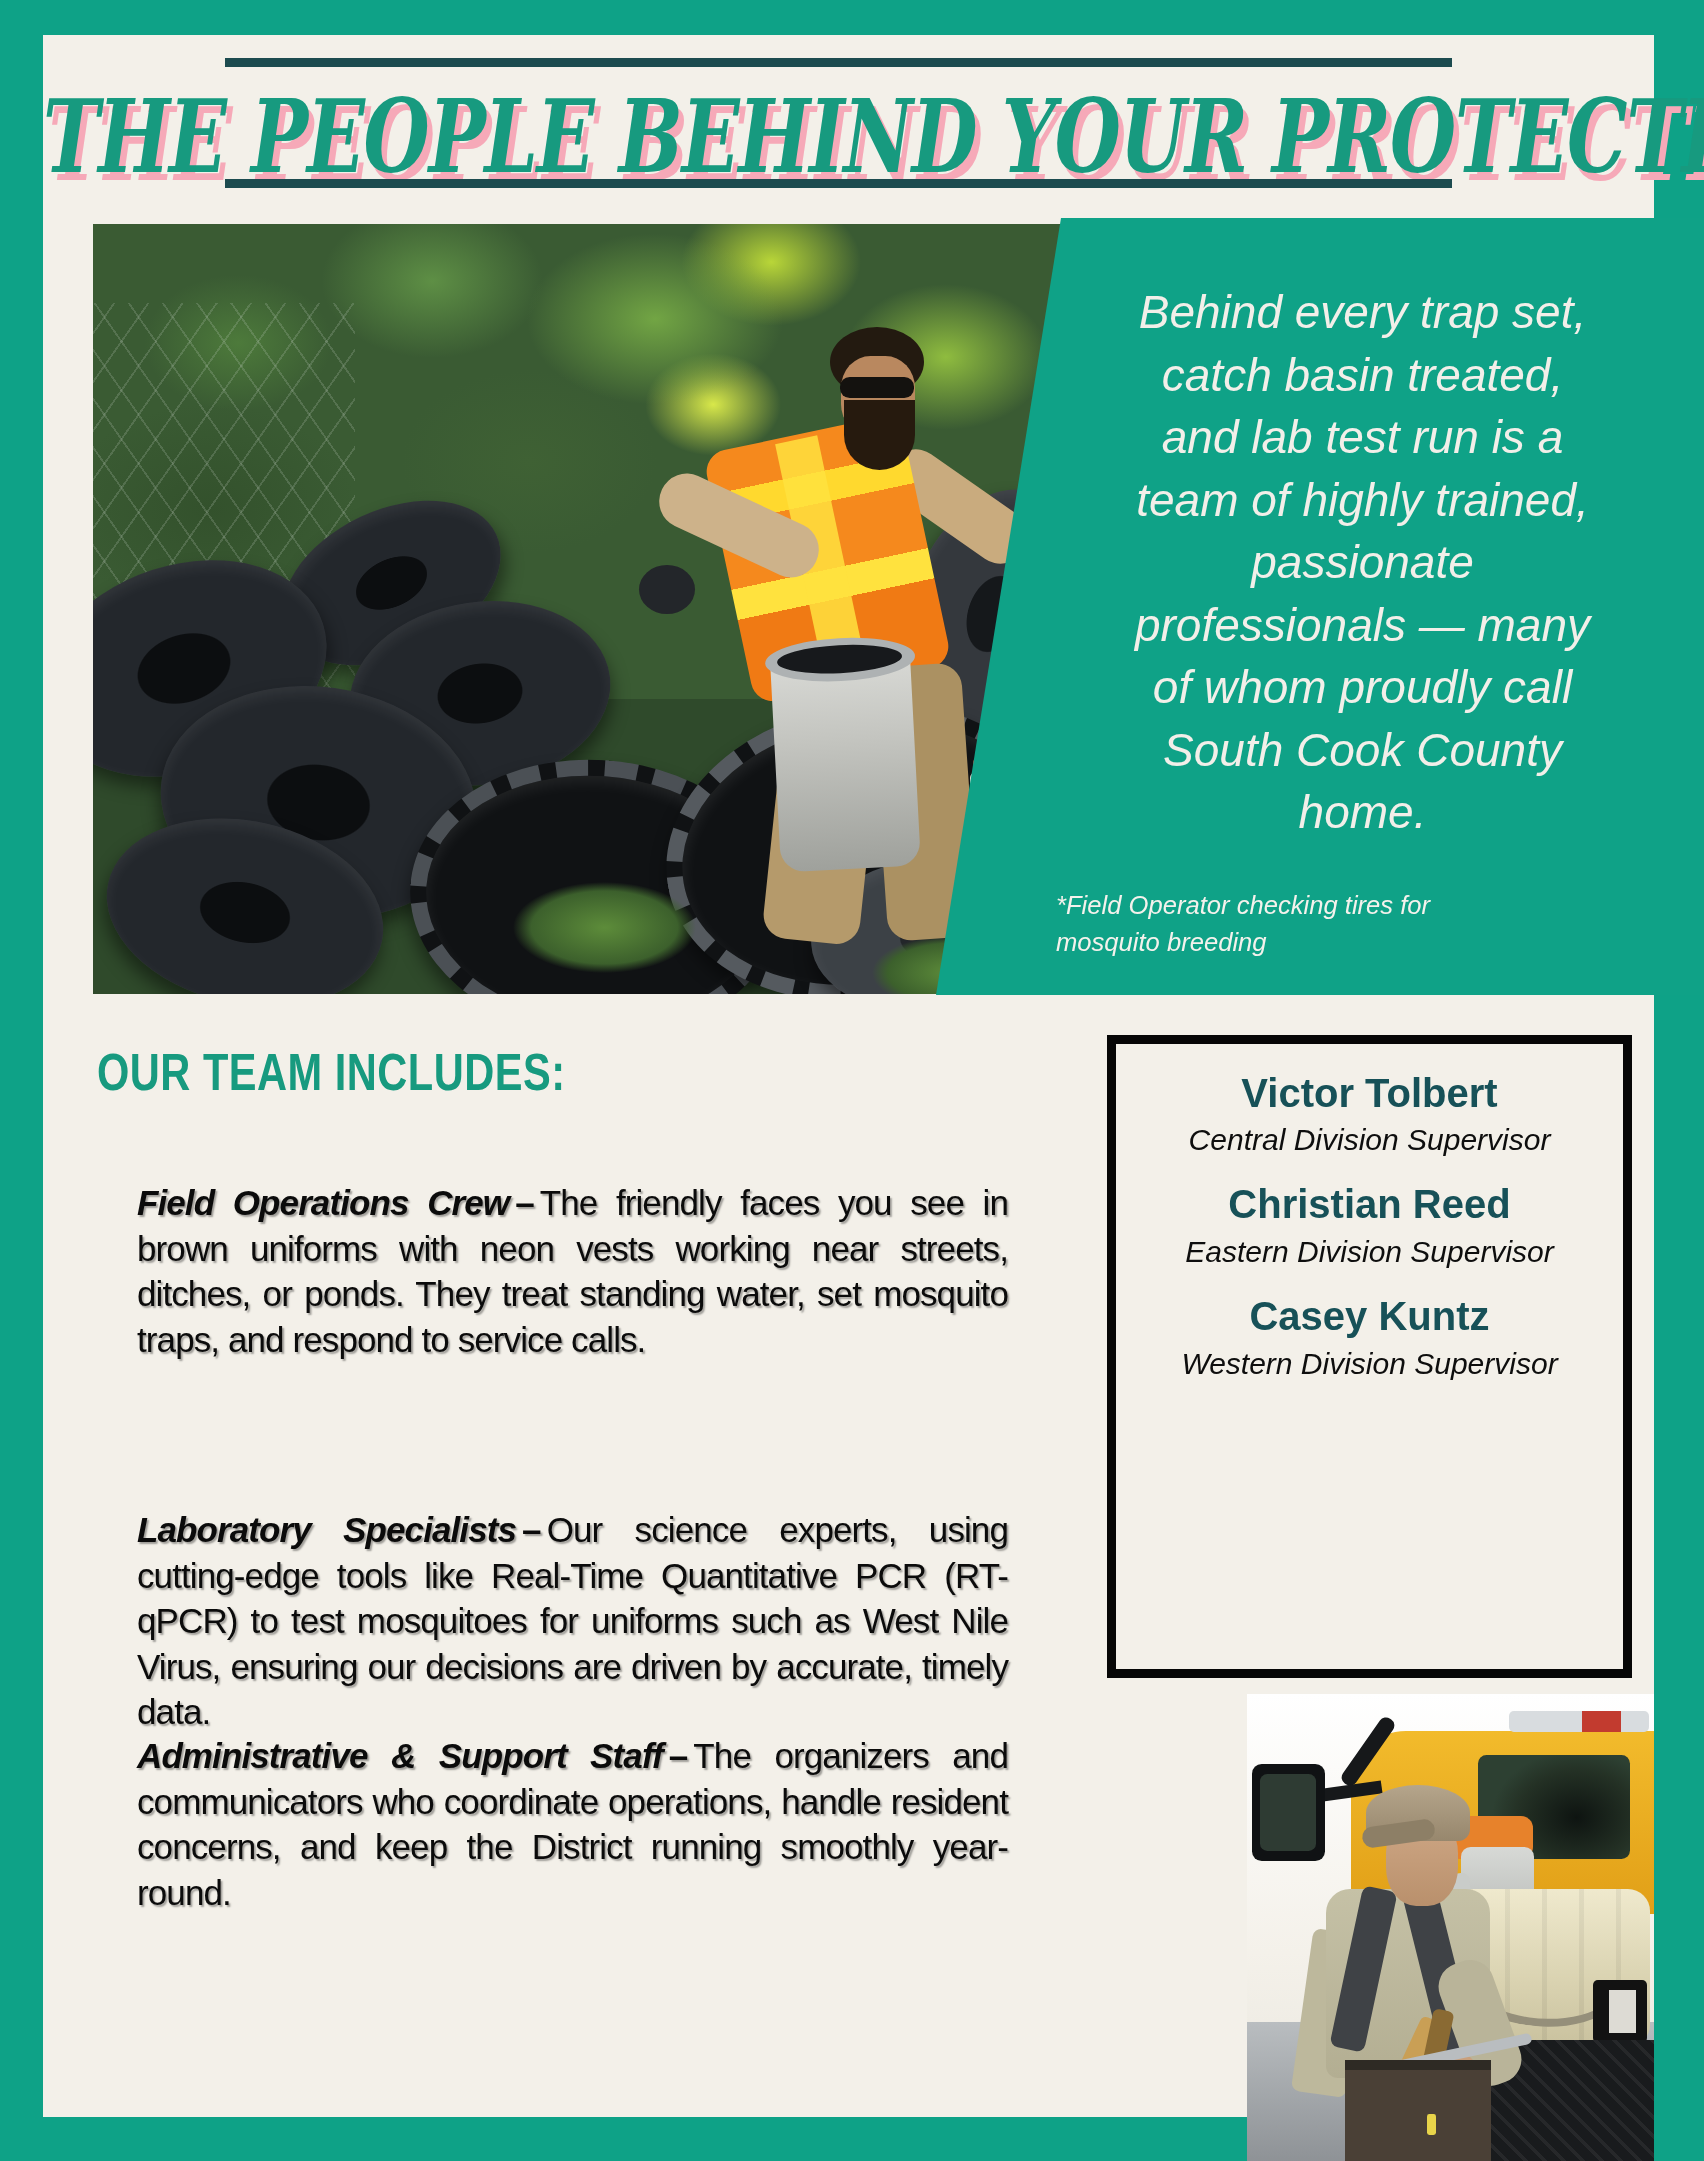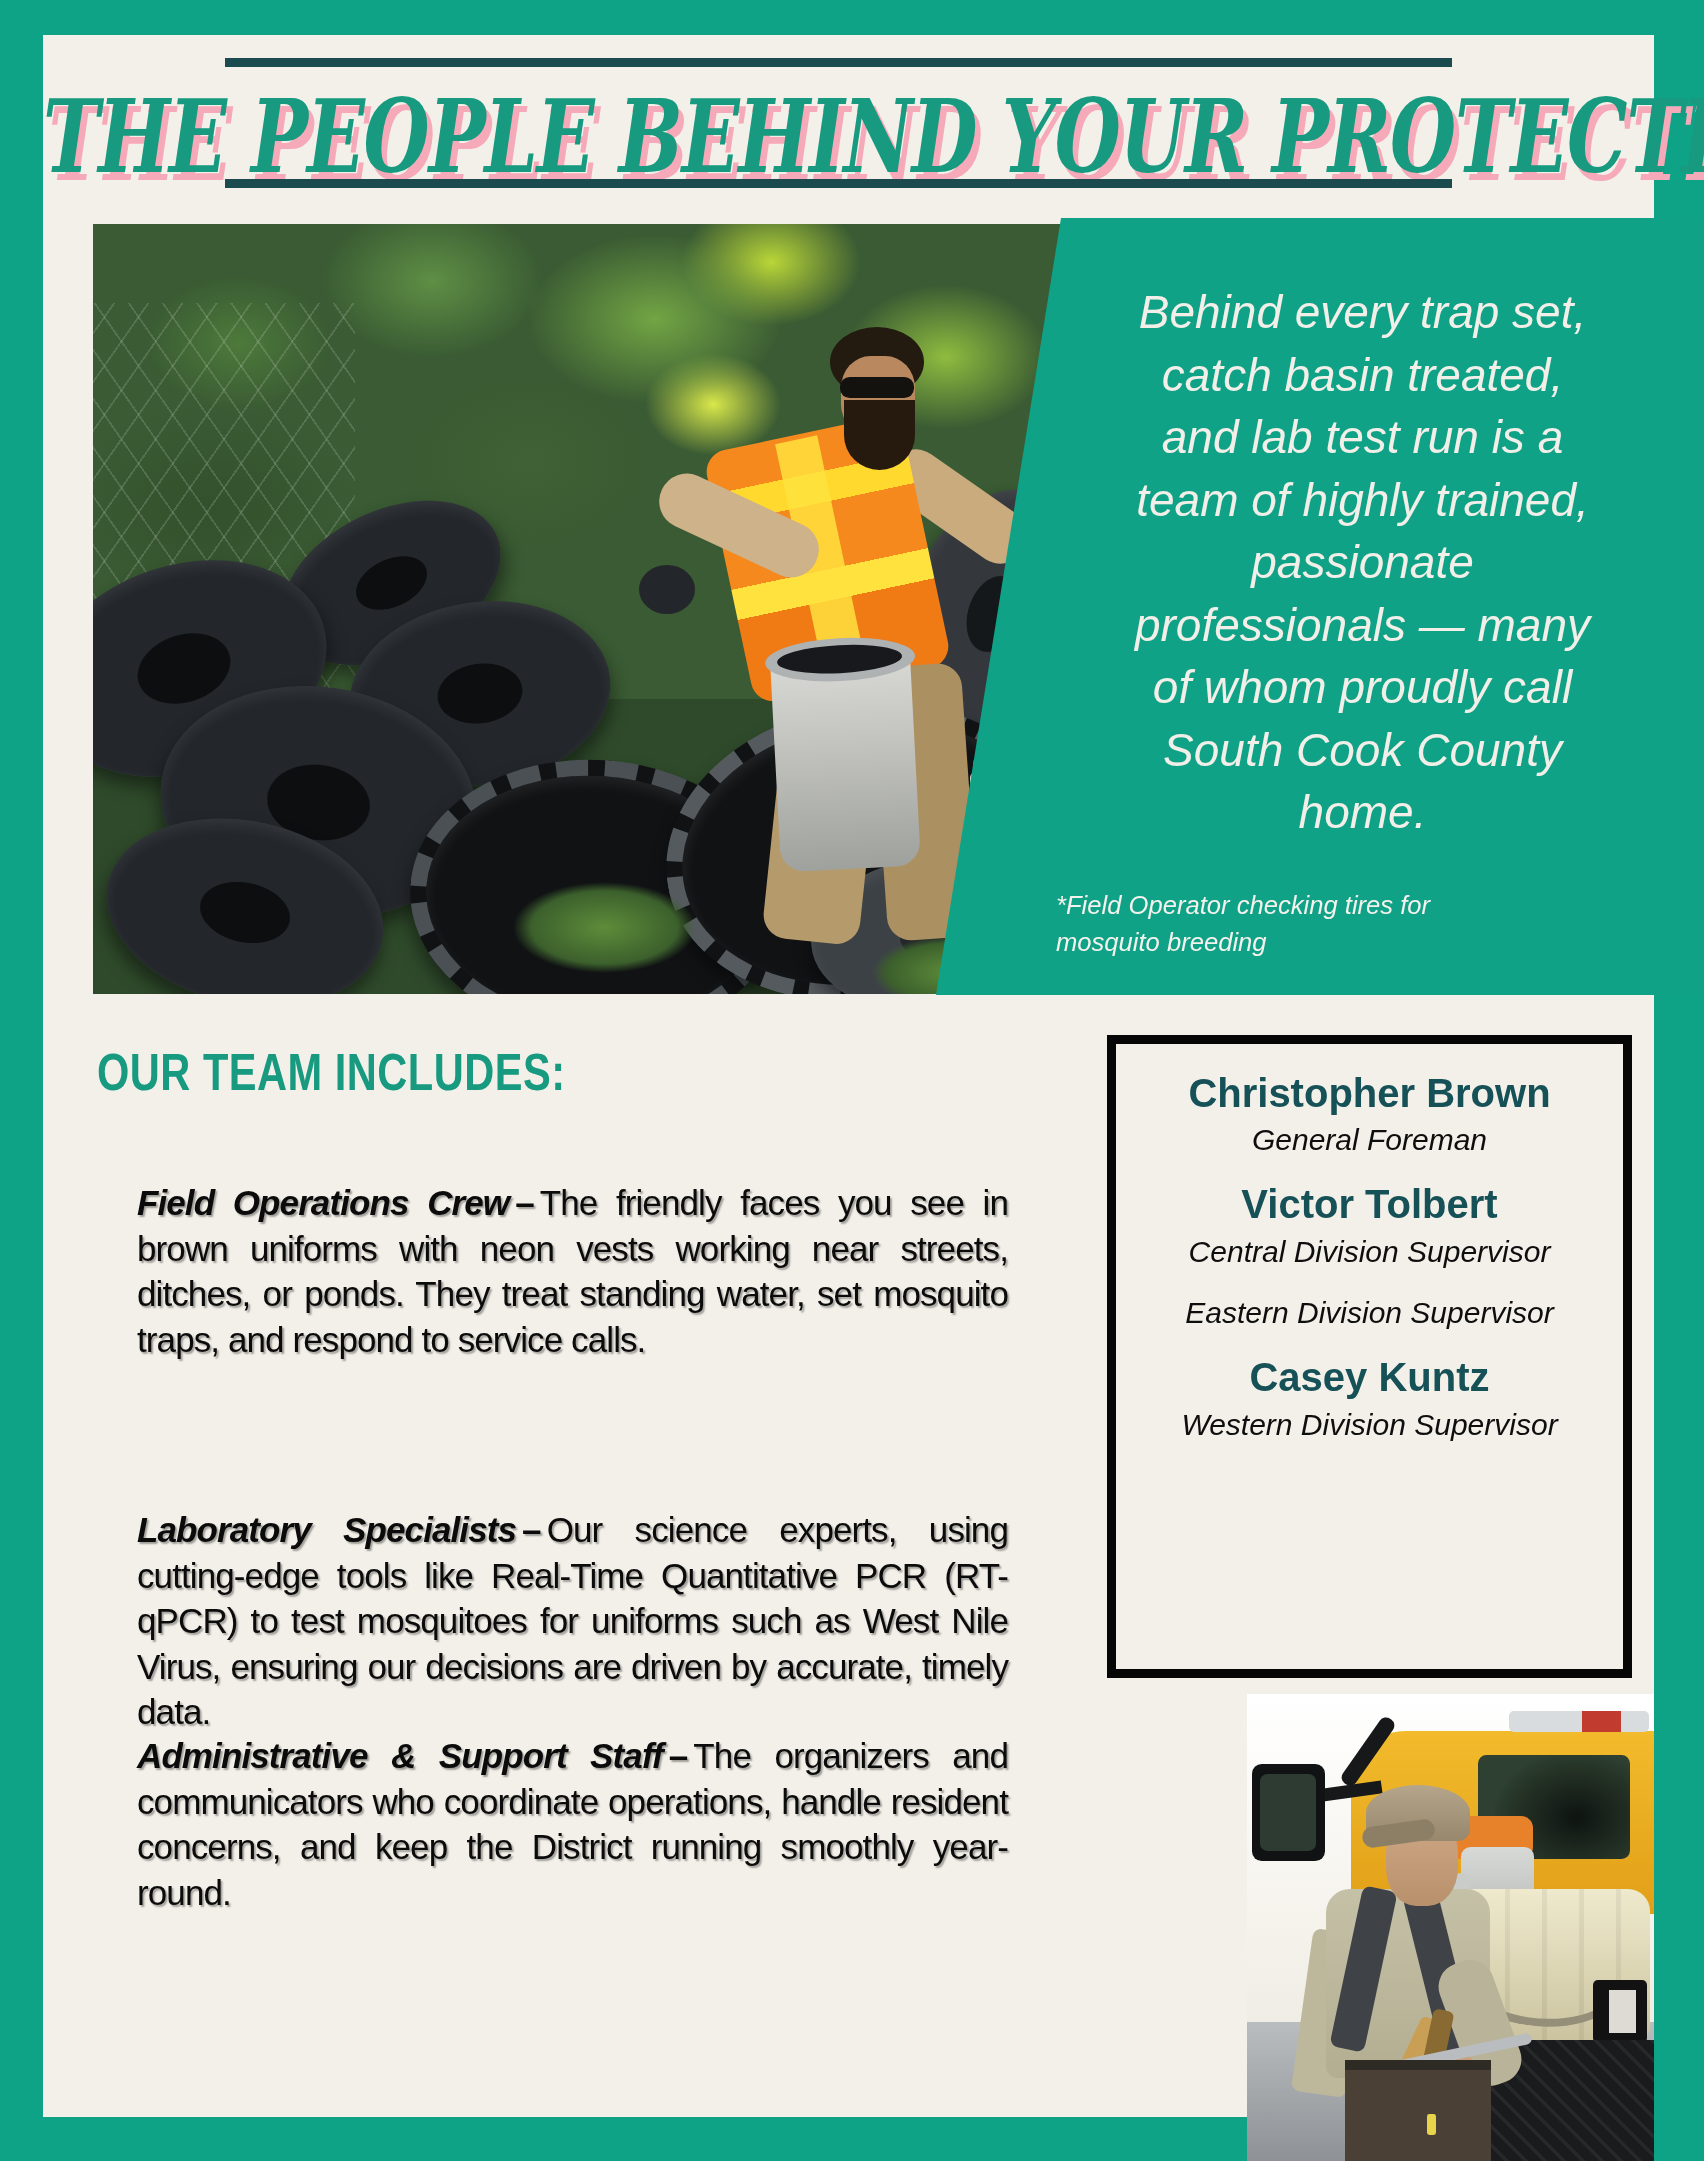--- a/index.html
+++ b/index.html
@@ -197,28 +197,25 @@
   <div id="team-heading" class="abs">OUR TEAM INCLUDES:</div>
 
   <p id="para-0" class="abs para"><span class="lead">Field Operations Crew</span><span class="dash">–</span><span>The friendly faces you see in brown uniforms with neon vests working near streets, ditches, or ponds. They treat standing water, set mosquito traps, and respond to service calls.</span></p>
 
   <p id="para-1" class="abs para"><span class="lead">Laboratory Specialists</span><span class="dash">–</span><span>Our science experts, using cutting-edge tools like Real-Time Quantitative PCR (RT-qPCR) to test mosquitoes for uniforms such as West Nile Virus, ensuring our decisions are driven by accurate, timely data.</span></p>
 
   <p id="para-2" class="abs para"><span class="lead">Administrative &amp; Support Staff</span><span class="dash">–</span><span>The organizers and communicators who coordinate operations, handle resident concerns, and keep the District running smoothly year-round.</span></p>
 
   <div id="roster" class="abs">
     <div class="member">
-      <div class="member-name">Christopher Brown</div>
-      <div class="member-role">General Foreman</div>
-    </div>
-    <div class="member">
       <div class="member-name">Victor Tolbert</div>
       <div class="member-role">Central Division Supervisor</div>
     </div>
     <div class="member">
+      <div class="member-name">Christian Reed</div>
       <div class="member-role">Eastern Division Supervisor</div>
     </div>
     <div class="member">
       <div class="member-name">Casey Kuntz</div>
       <div class="member-role">Western Division Supervisor</div>
     </div>
   </div>
 
   <div id="photo-truck" class="abs">
     <div id="roadway" class="abs"></div>

